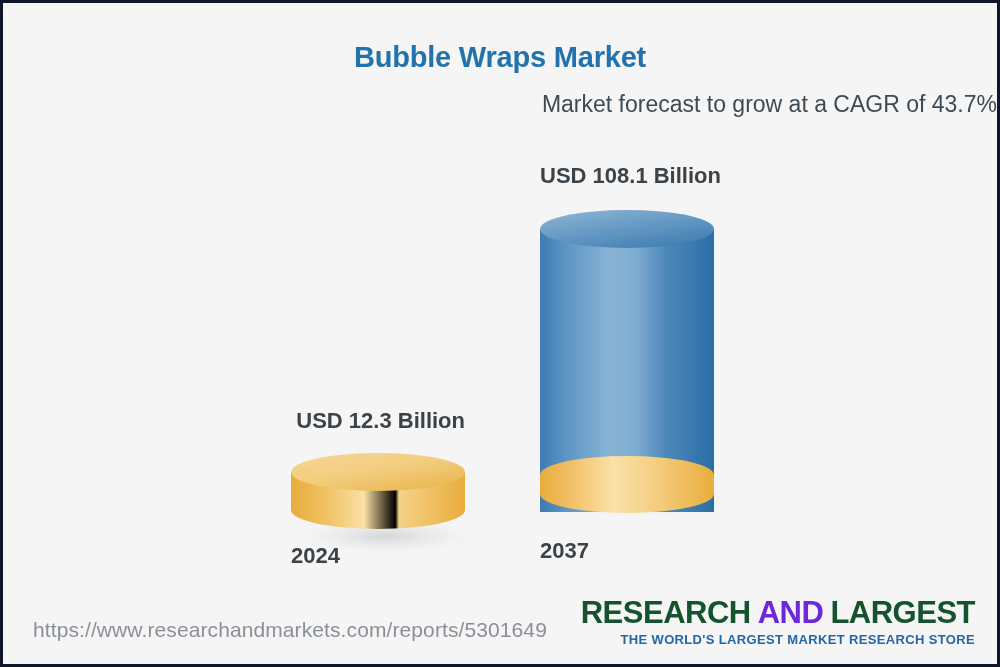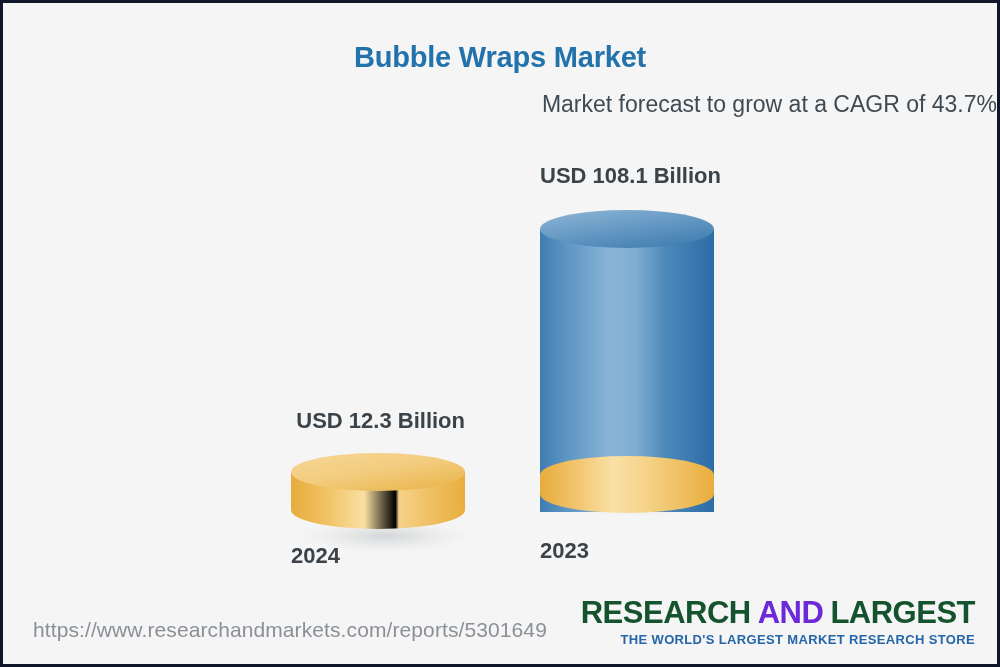--- a/index.html
+++ b/index.html
@@ -204,21 +204,21 @@
 
         <path d="M 10,30 L 10,313 L 184,313 L 184,30 Z" fill="url(#blueBody)"></path>
 
         <path d="M 10,276 L 10,295 A 87,19 0 0 0 184,295 L 184,276 Z" fill="url(#goldBody2)"></path>
 
         <ellipse cx="97" cy="276" rx="87" ry="19" fill="url(#goldBody2)"></ellipse>
 
         <ellipse cx="97" cy="30" rx="87" ry="19" fill="url(#blueTop)"></ellipse>
       </svg>
 
-      <div class="axis-label" style="top:375px;">2023</div>
+      <div class="axis-label" style="top:375px;">2037</div>
     </div>
 
   </div>
 
   <a class="footer-url" href="#" style="text-decoration:none;">https://www.researchandmarkets.com/reports/5301649</a>
 
   <div class="logo">
     <div class="logo-main"><span class="logo-blue">RESEARCH</span><span class="logo-gold" style="margin:0 7px;">AND</span><span class="logo-blue">LARGEST</span></div>
     <div class="logo-tag">THE WORLD'S LARGEST MARKET RESEARCH STORE</div>
   </div>

